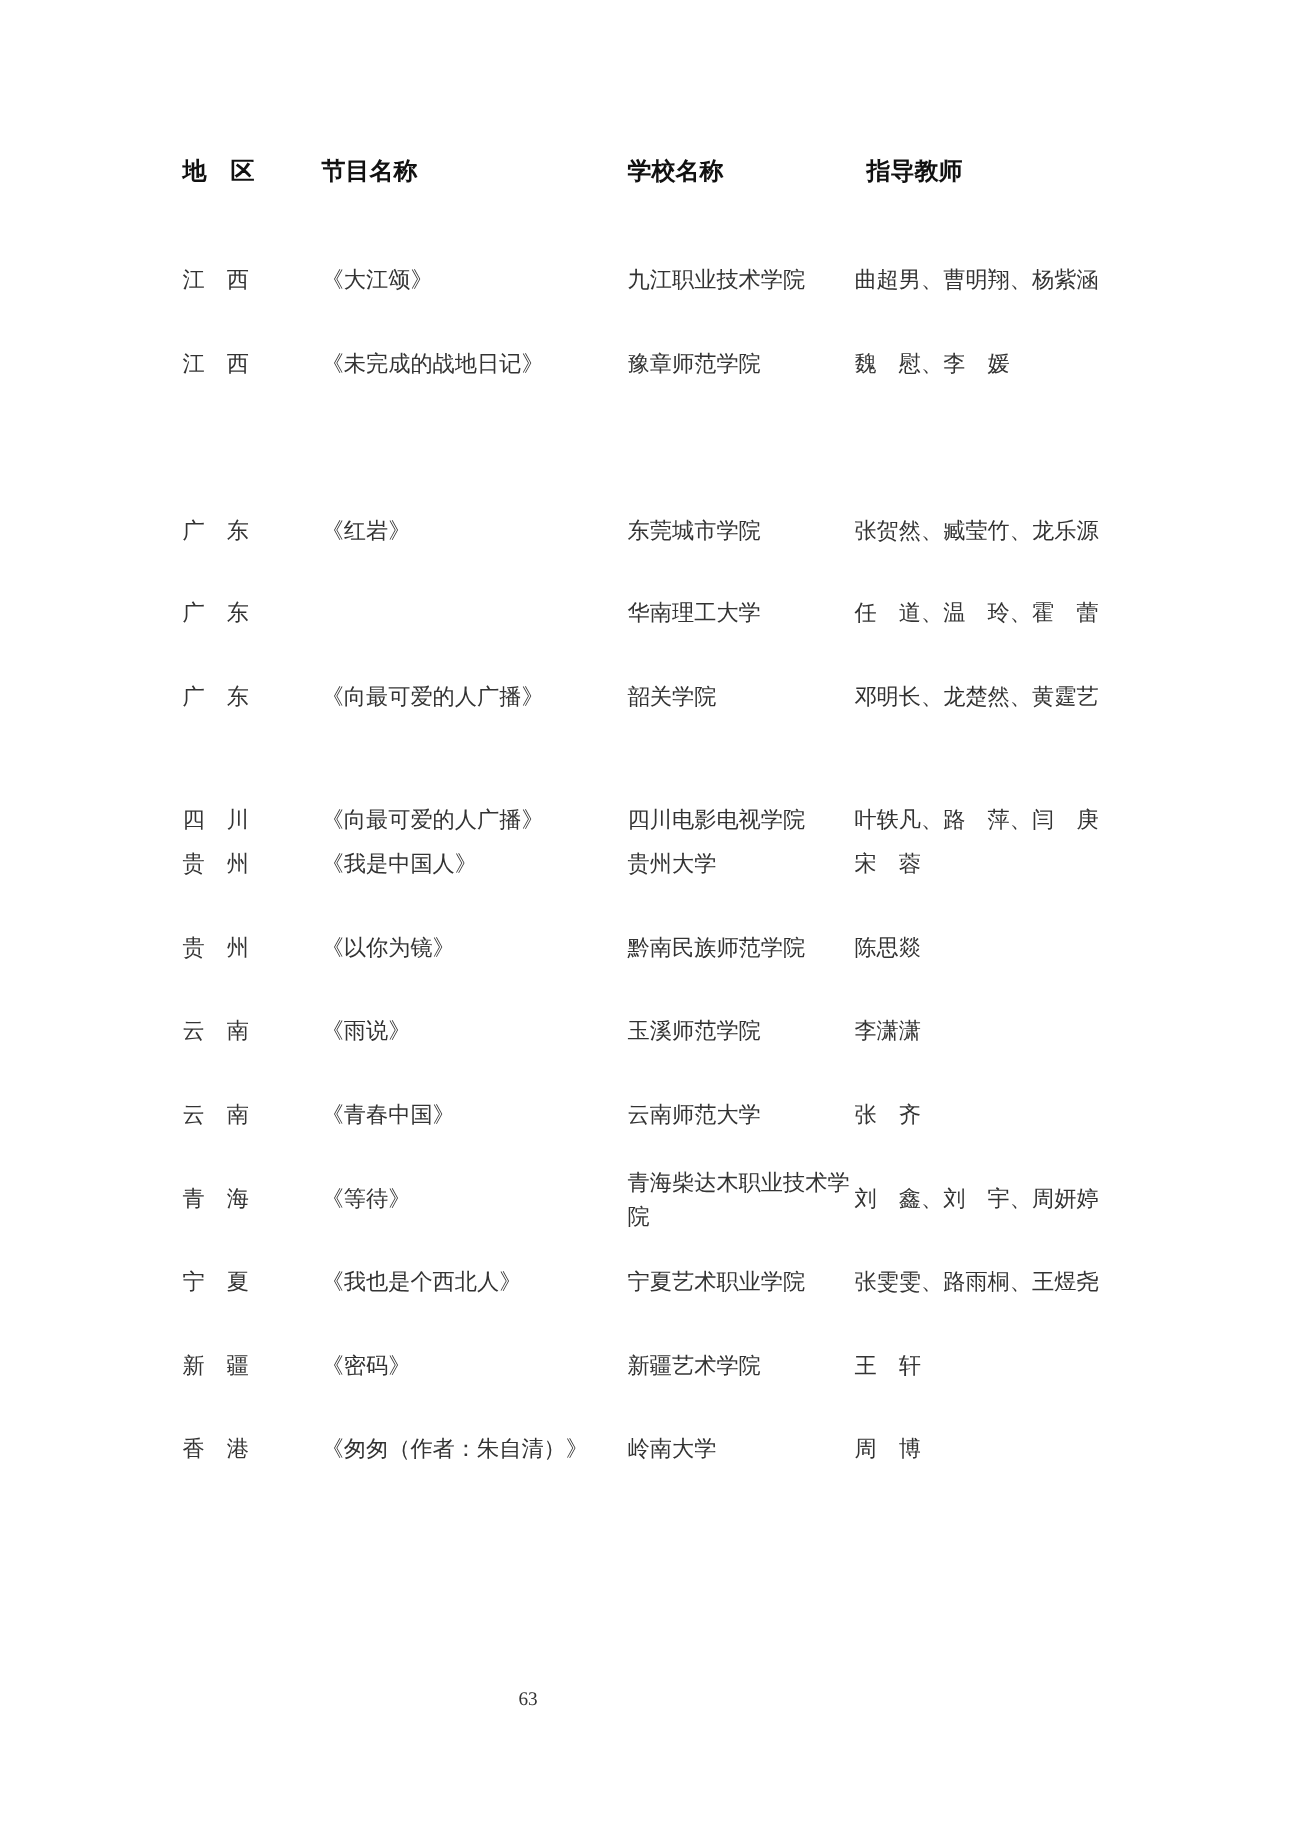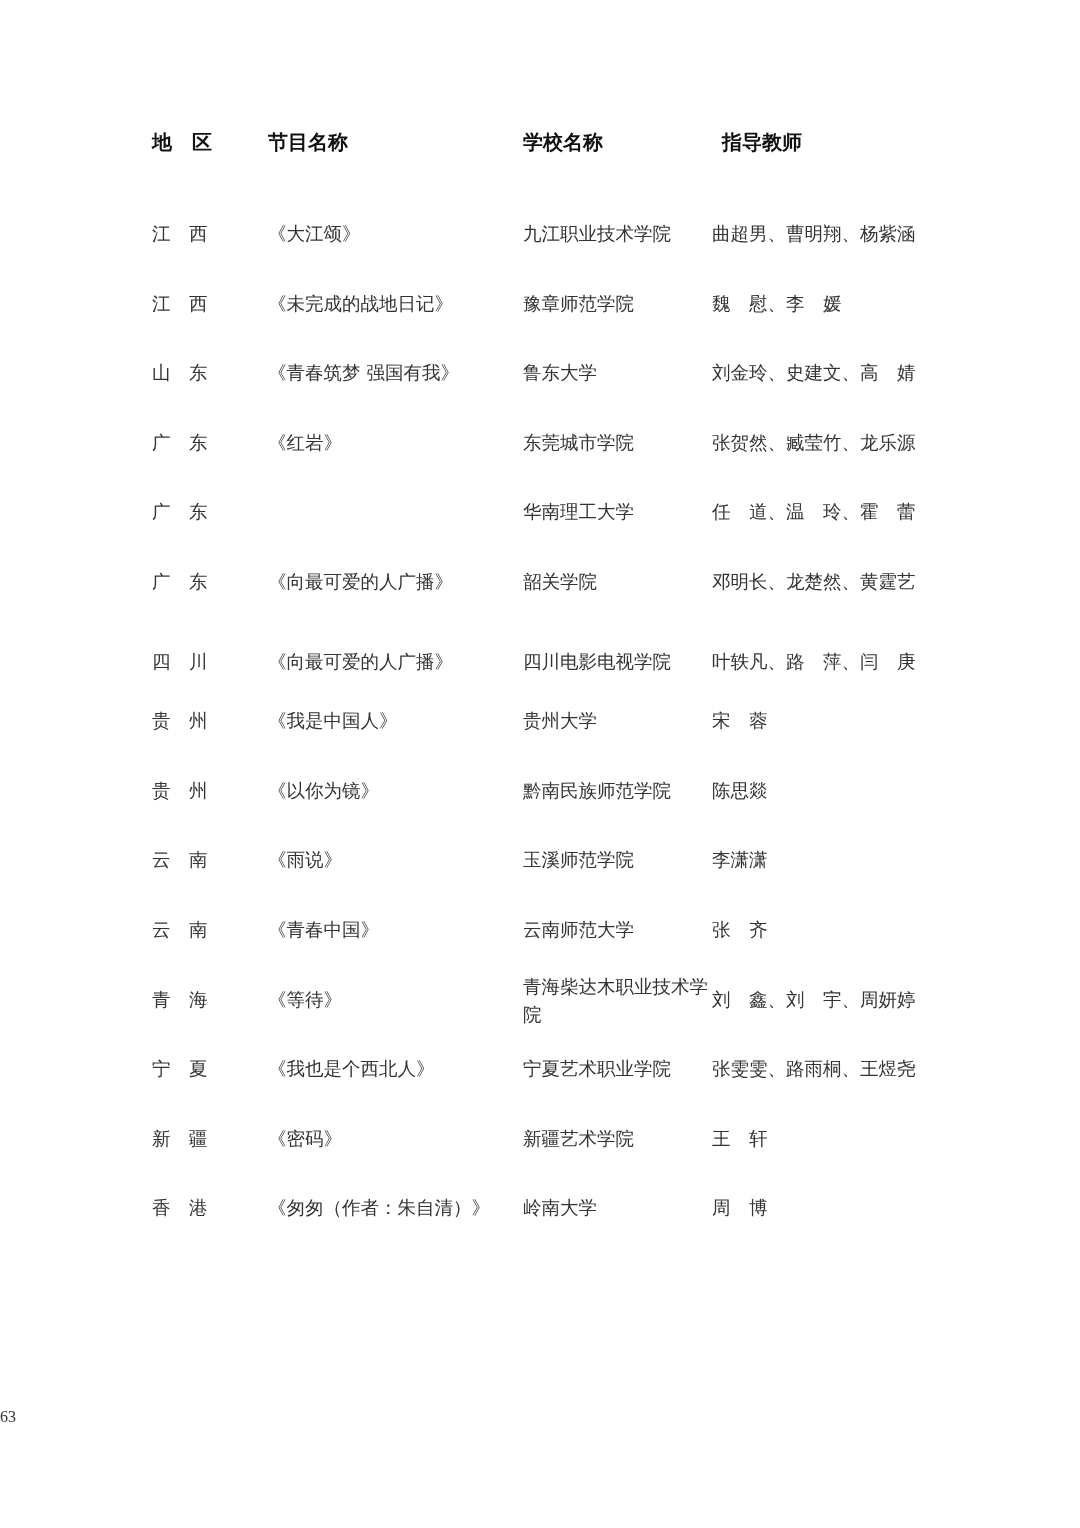--- a/index.html
+++ b/index.html
@@ -21,21 +21,21 @@
   .c-teacher { left: 712px; }
   .header-row .c-region { left: 152px; word-spacing: 0; }
   .header-row .c-teacher { left: 722px; }
   .row {
     position: absolute; left: 0; width: 860px; height: 40px;
     font-size: 18.5px; color: #333;
   }
   .row .cell { top: 6px; }
   .row .c-school.wrap { white-space: normal; width: 190px; line-height: 28px; top: -7px; }
   .page-number {
-    position: absolute; top: 1408px; left: 0; width: 880px; 
+    position: absolute; top: 1408px; left: 0; width: 880px; text-align: center;
     font-family: "Liberation Serif", serif; font-size: 16px; color: #333;
   }
 </style>
 </head>
 <body>
 
 <div class="page">
 
   <div class="header-row">
     <span class="cell c-region">地　区</span>
@@ -51,26 +51,20 @@
     <span class="cell c-teacher">曲超男、曹明翔、杨紫涵</span>
   </div>
 
   <div class="row" style="top:284px">
     <span class="cell c-region">江　西</span>
     <span class="cell c-program">《未完成的战地日记》</span>
     <span class="cell c-school">豫章师范学院</span>
     <span class="cell c-teacher">魏　慰、李　媛</span>
   </div>
 
-  <div class="row" style="top:353px">
-    <span class="cell c-region">山　东</span>
-    <span class="cell c-program">《青春筑梦 强国有我》</span>
-    <span class="cell c-school">鲁东大学</span>
-    <span class="cell c-teacher">刘金玲、史建文、高　婧</span>
-  </div>
 
   <div class="row" style="top:423px">
     <span class="cell c-region">广　东</span>
     <span class="cell c-program">《红岩》</span>
     <span class="cell c-school">东莞城市学院</span>
     <span class="cell c-teacher">张贺然、臧莹竹、龙乐源</span>
   </div>
 
   <div class="row" style="top:492px">
     <span class="cell c-region">广　东</span>
@@ -78,21 +72,21 @@
     <span class="cell c-teacher">任　道、温　玲、霍　蕾</span>
   </div>
 
   <div class="row" style="top:562px">
     <span class="cell c-region">广　东</span>
     <span class="cell c-program">《向最可爱的人广播》</span>
     <span class="cell c-school">韶关学院</span>
     <span class="cell c-teacher">邓明长、龙楚然、黄霆艺</span>
   </div>
 
-  <div class="row" style="top:642px">
+  <div class="row" style="top:664px">
     <span class="cell c-region">四　川</span>
     <span class="cell c-program">《向最可爱的人广播》</span>
     <span class="cell c-school">四川电影电视学院</span>
     <span class="cell c-teacher">叶轶凡、路　萍、闫　庚</span>
   </div>
 
   <div class="row" style="top:701px">
     <span class="cell c-region">贵　州</span>
     <span class="cell c-program">《我是中国人》</span>
     <span class="cell c-school">贵州大学</span>

